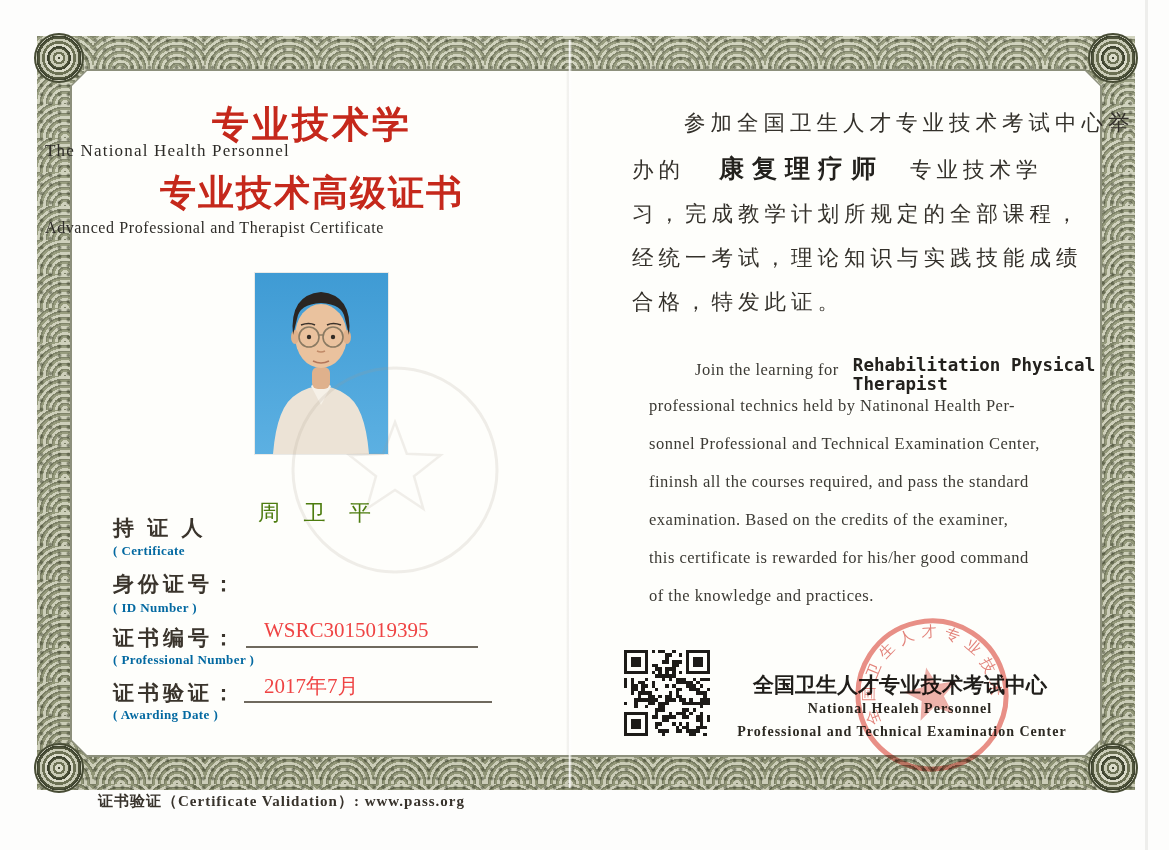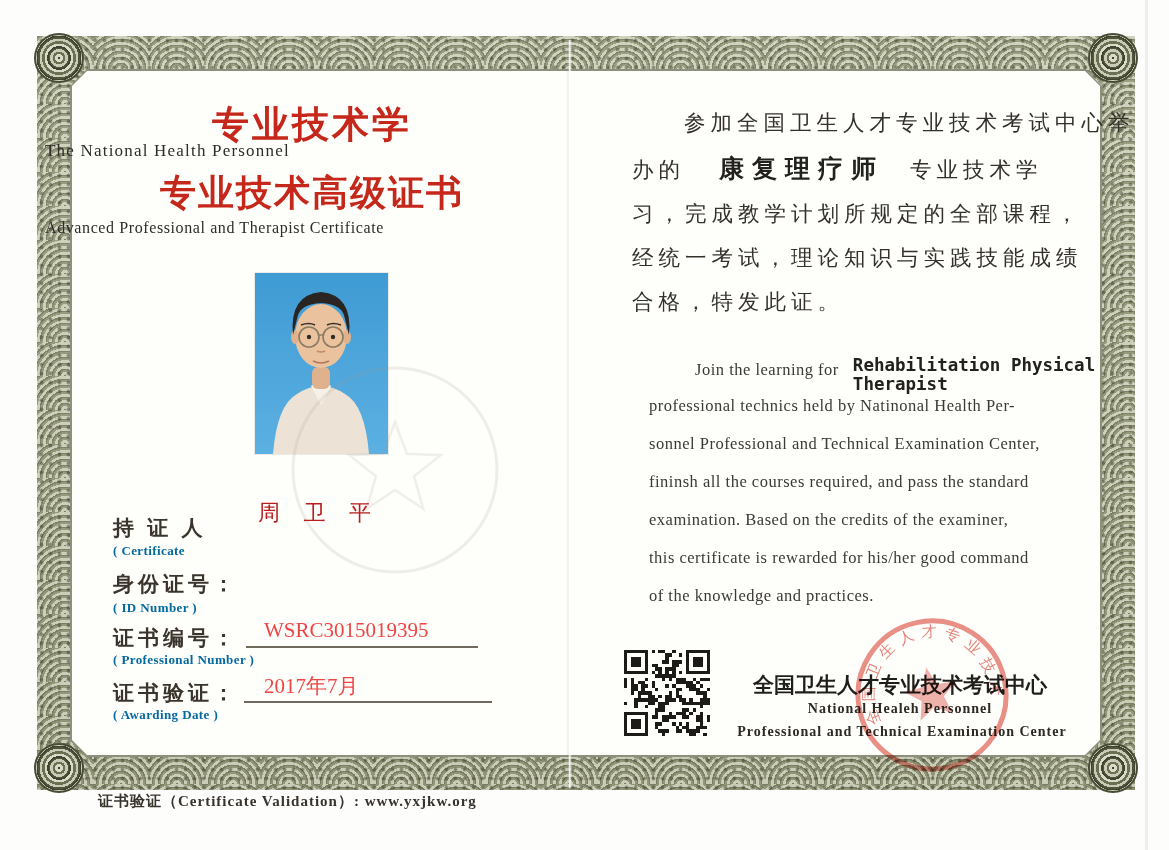--- a/index.html
+++ b/index.html
@@ -51,21 +51,21 @@
   .title-cn.two{top:169px;font-size:36px;letter-spacing:2px;}
   .title-en{position:absolute;left:45px;width:500px;color:#2e2c28;}
   .title-en.one{top:141px;font-size:17px;letter-spacing:1.2px;}
   .title-en.two{top:219px;font-size:16px;letter-spacing:.6px;}
 
   .photo{position:absolute;left:255px;top:273px;width:133px;height:181px;box-shadow:0 0 0 1px rgba(0,0,0,.08);}
   .photo svg{display:block;width:100%;height:100%;}
 
   .watermark{position:absolute;left:270px;top:358px;width:250px;height:230px;opacity:.55;pointer-events:none;}
 
-  .holder-name{position:absolute;left:258px;top:498px;font-size:22px;letter-spacing:9px;color:#b91c1c;}
+  .holder-name{position:absolute;left:258px;top:498px;font-size:22px;letter-spacing:9px;color:#4d7c0f;}
 
   .field-label-cn{position:absolute;left:113px;font-size:21px;letter-spacing:4px;font-weight:700;color:#3a342c;}
   .field-label-en{position:absolute;left:113px;font-size:13px;font-weight:700;color:#0369a1;letter-spacing:.4px;}
   .field-value{position:absolute;left:264px;font-size:21px;color:#ef4444;font-family:"Liberation Serif",serif;}
   .value-line{position:absolute;height:2px;background:#6f695e;}
 
   
   .cn-line{position:absolute;left:632px;width:456px;font-size:21.5px;letter-spacing:5px;color:var(--ink);
     font-weight:500;white-space:nowrap;}
   .cn-line.l1{top:108px;padding-left:52px;}
@@ -407,14 +407,14 @@
     <svg viewBox="0 0 164 164">
       <circle cx="82" cy="82" r="74" fill="none" stroke="#dd5b4f" stroke-width="5" opacity=".8"></circle>
       <polygon points="82,56 88.5,73.1 106.7,74 92.5,85.4 97.3,103 82,93 66.7,103 71.5,85.4 57.3,74 75.5,73.1" fill="#dd5b4f" opacity=".55" stroke="#d9544a" stroke-width="1.5"></polygon>
       <path id="seal-arc" d="M 27,100 A 58,58 0 1 1 137,100" fill="none"></path>
       <text fill="#d9544a" font-size="15" opacity=".85" font-family="'DejaVu Sans',sans-serif">
         <textPath href="#seal-arc" startOffset="2" textLength="300" lengthAdjust="spacing">全国卫生人才专业技术考试中心</textPath>
       </text>
     </svg>
   </div>
 
-  <div class="footer-validation">证书验证（Certificate Validation）: www.yxjkw.org</div>
+  <div class="footer-validation">证书验证（Certificate Validation）: www.pass.org</div>
 </div>
 
 </body></html>

